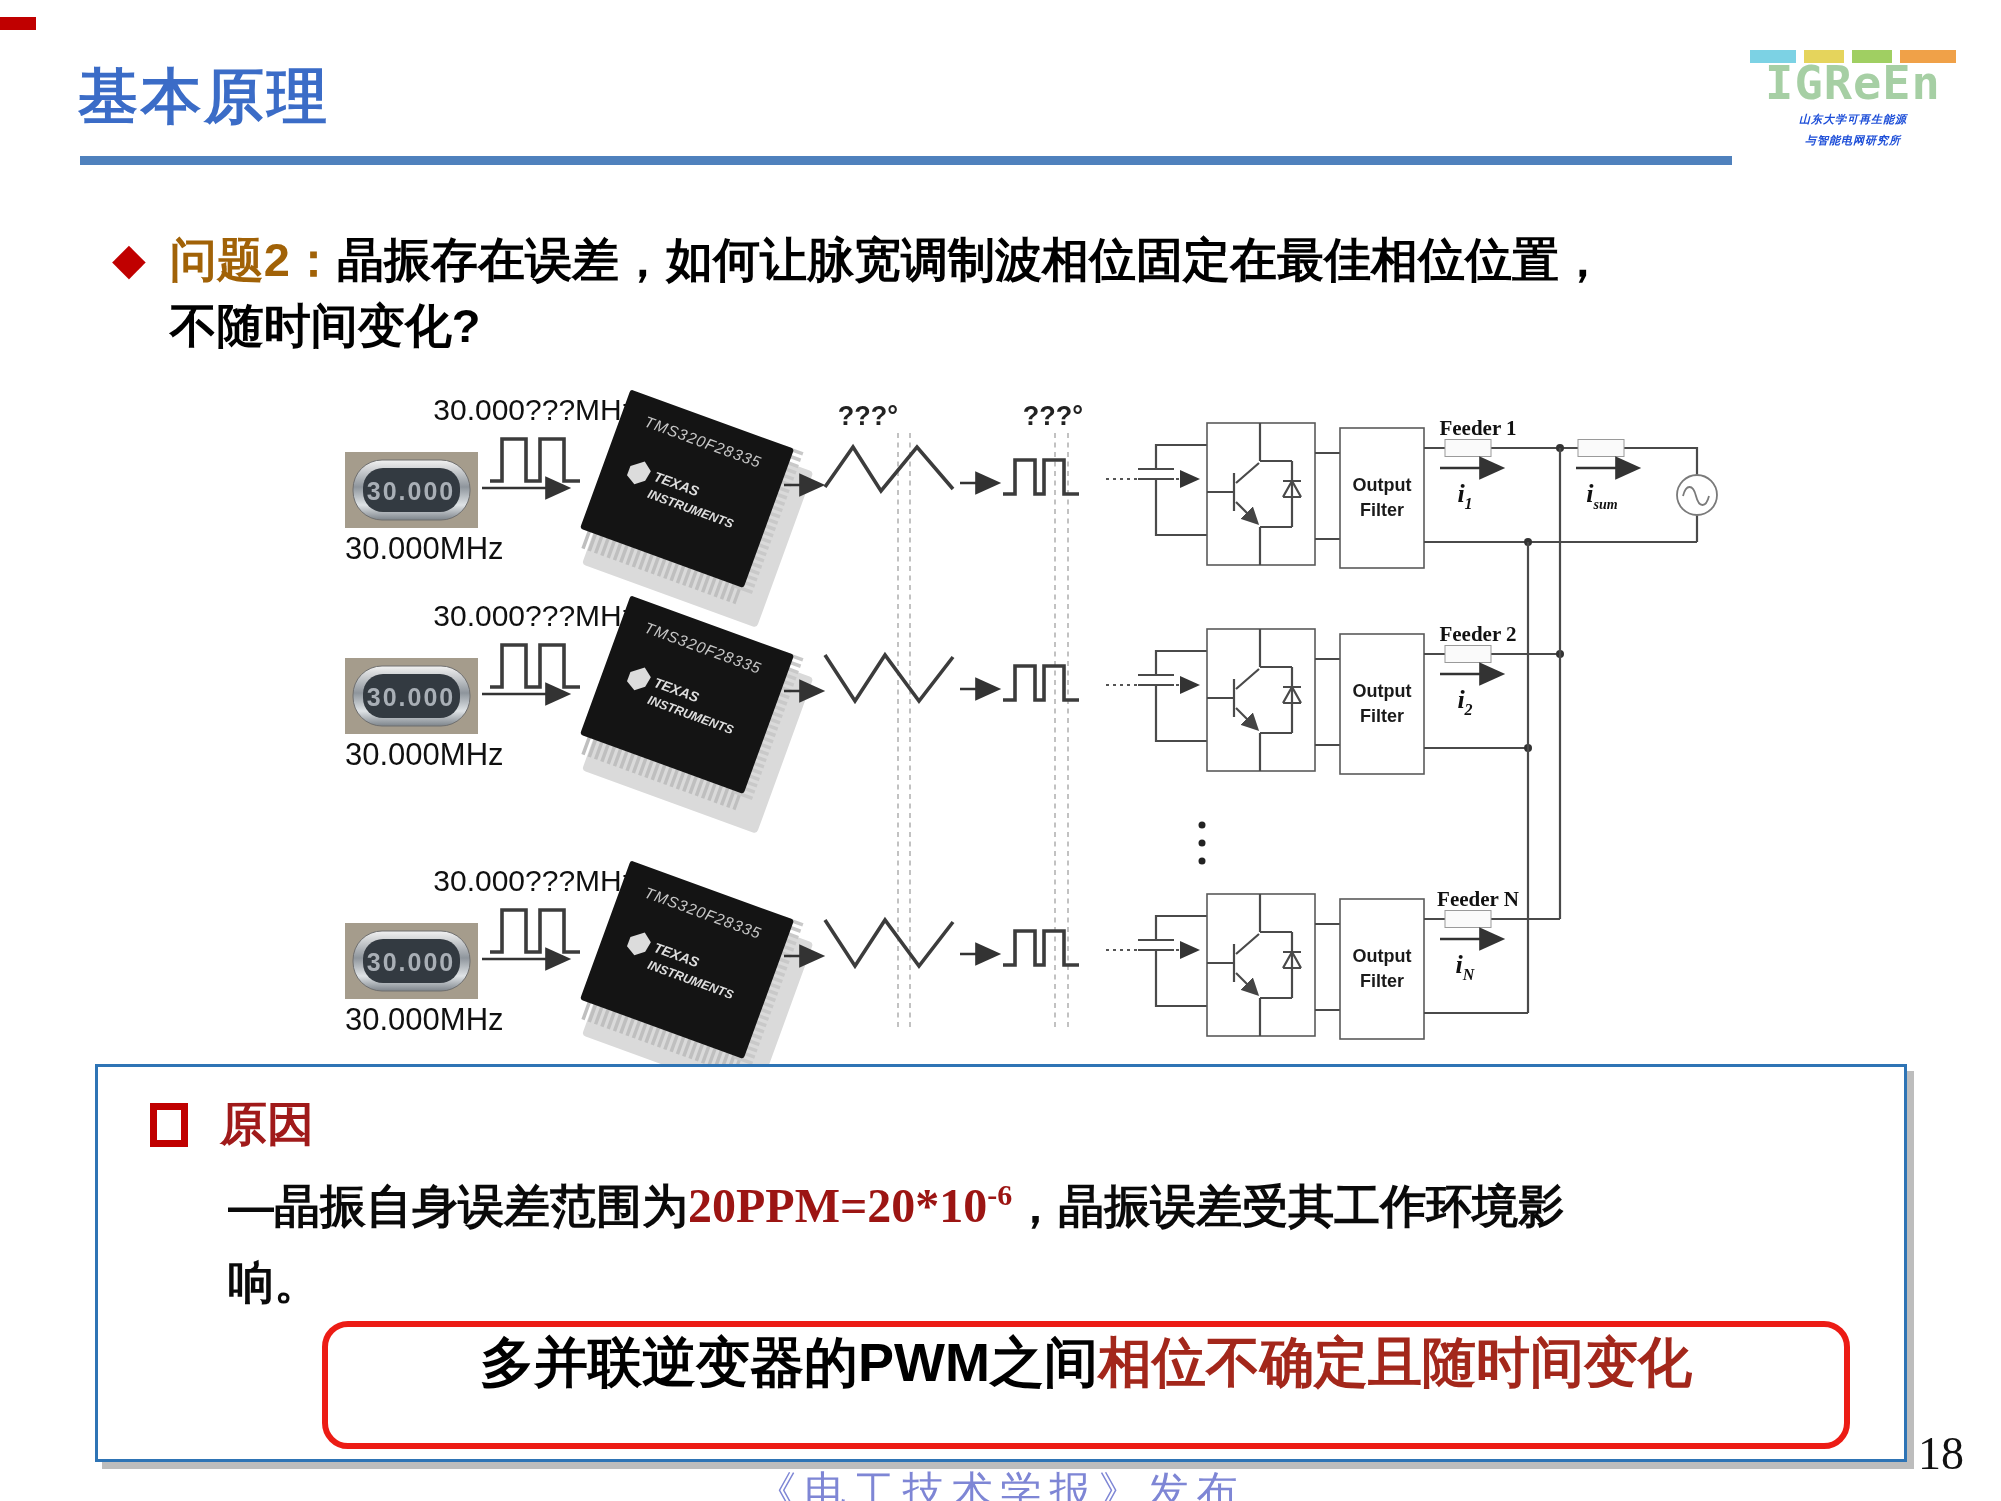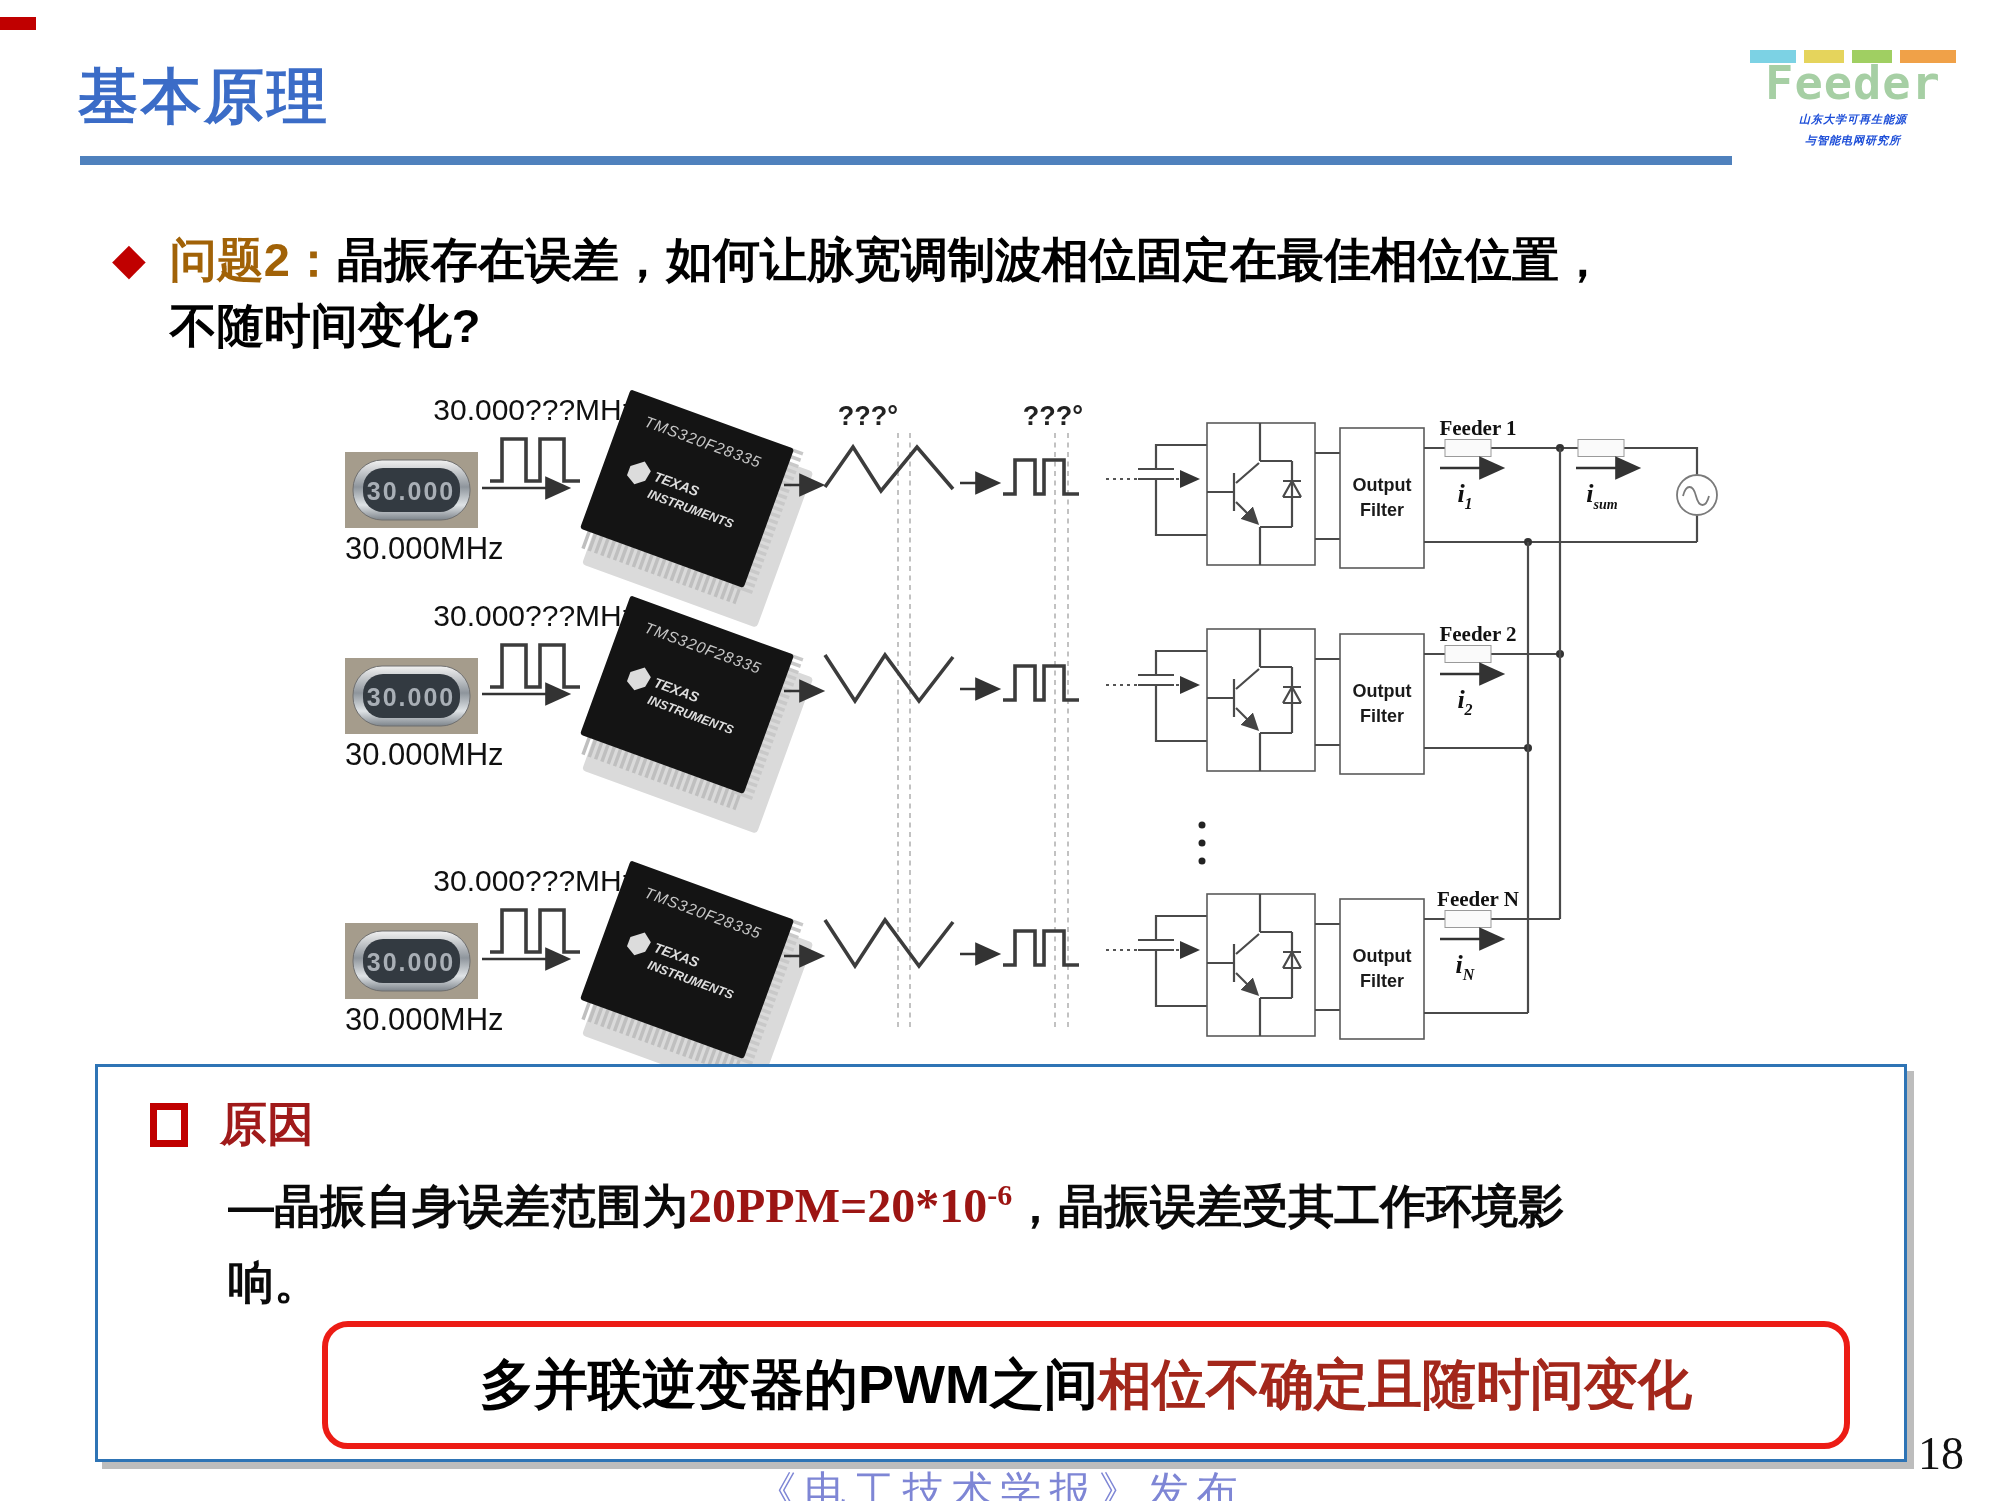--- a/index.html
+++ b/index.html
@@ -38,21 +38,21 @@
   .reason-box{position:absolute;left:95px;top:1047px;width:1806px;height:392px;background:#fff;
               border:3px solid #2e74b5;box-shadow:7px 7px 0 #bdbdbd;}
   .reason-head{position:absolute;left:52px;top:26px;display:flex;align-items:center;}
   .red-square{width:24px;height:30px;border:7px solid #c00000;margin-right:32px;}
   .reason-title{font-size:47px;font-weight:bold;color:#a01a1a;}
   .reason-body{position:absolute;left:130px;top:90px;width:1420px;font-size:46px;font-weight:bold;
                line-height:76px;color:#0a0a0a;}
   .hl{font-family:"Liberation Serif",serif;color:#9c1513;font-size:48px;}
   .hl sup{font-size:30px;}
   .conclusion{position:absolute;left:224px;top:254px;width:1516px;height:116px;border:6px solid #ec1c15;
-              border-radius:26px;background:#fff;display:flex;align-items:center;justify-content:center;
+              border-radius:26px;background:#fff;display:flex;justify-content:center;
               font-size:54px;font-weight:bold;color:#000;}
   .concl-red{color:#a3271b;}
   
   .footer{position:absolute;left:0;top:1447px;width:100%;text-align:center;
           font-family:"Liberation Serif",serif;font-size:41px;color:#7e86d5;letter-spacing:8px;}
   .page-num{position:absolute;left:1918px;top:1410px;font-family:"Liberation Serif",serif;
             font-size:46px;color:#111;}
 </style>
 </head>
 <body>
@@ -63,21 +63,21 @@
   <div class="title">基本原理</div>
   <div class="rule"></div>
 
   <div class="logo">
     <div class="logo-blocks">
       <span class="lb1"></span>
       <span class="lb2"></span>
       <span class="lb3"></span>
       <span class="lb4"></span>
     </div>
-    <div class="logo-brand">Feeder</div>
+    <div class="logo-brand">IGReEn</div>
     <div class="logo-org">山东大学可再生能源</div>
     <div class="logo-org">与智能电网研究所</div>
   </div>
 
   <div class="question">
     <span class="diamond">◆</span>
     <div class="q-text">
       <span class="q-label">问题2：</span><span>晶振存在误差，如何让脉宽调制波相位固定在最佳相位位置，</span>
       <div>不随时间变化?</div>
     </div>

